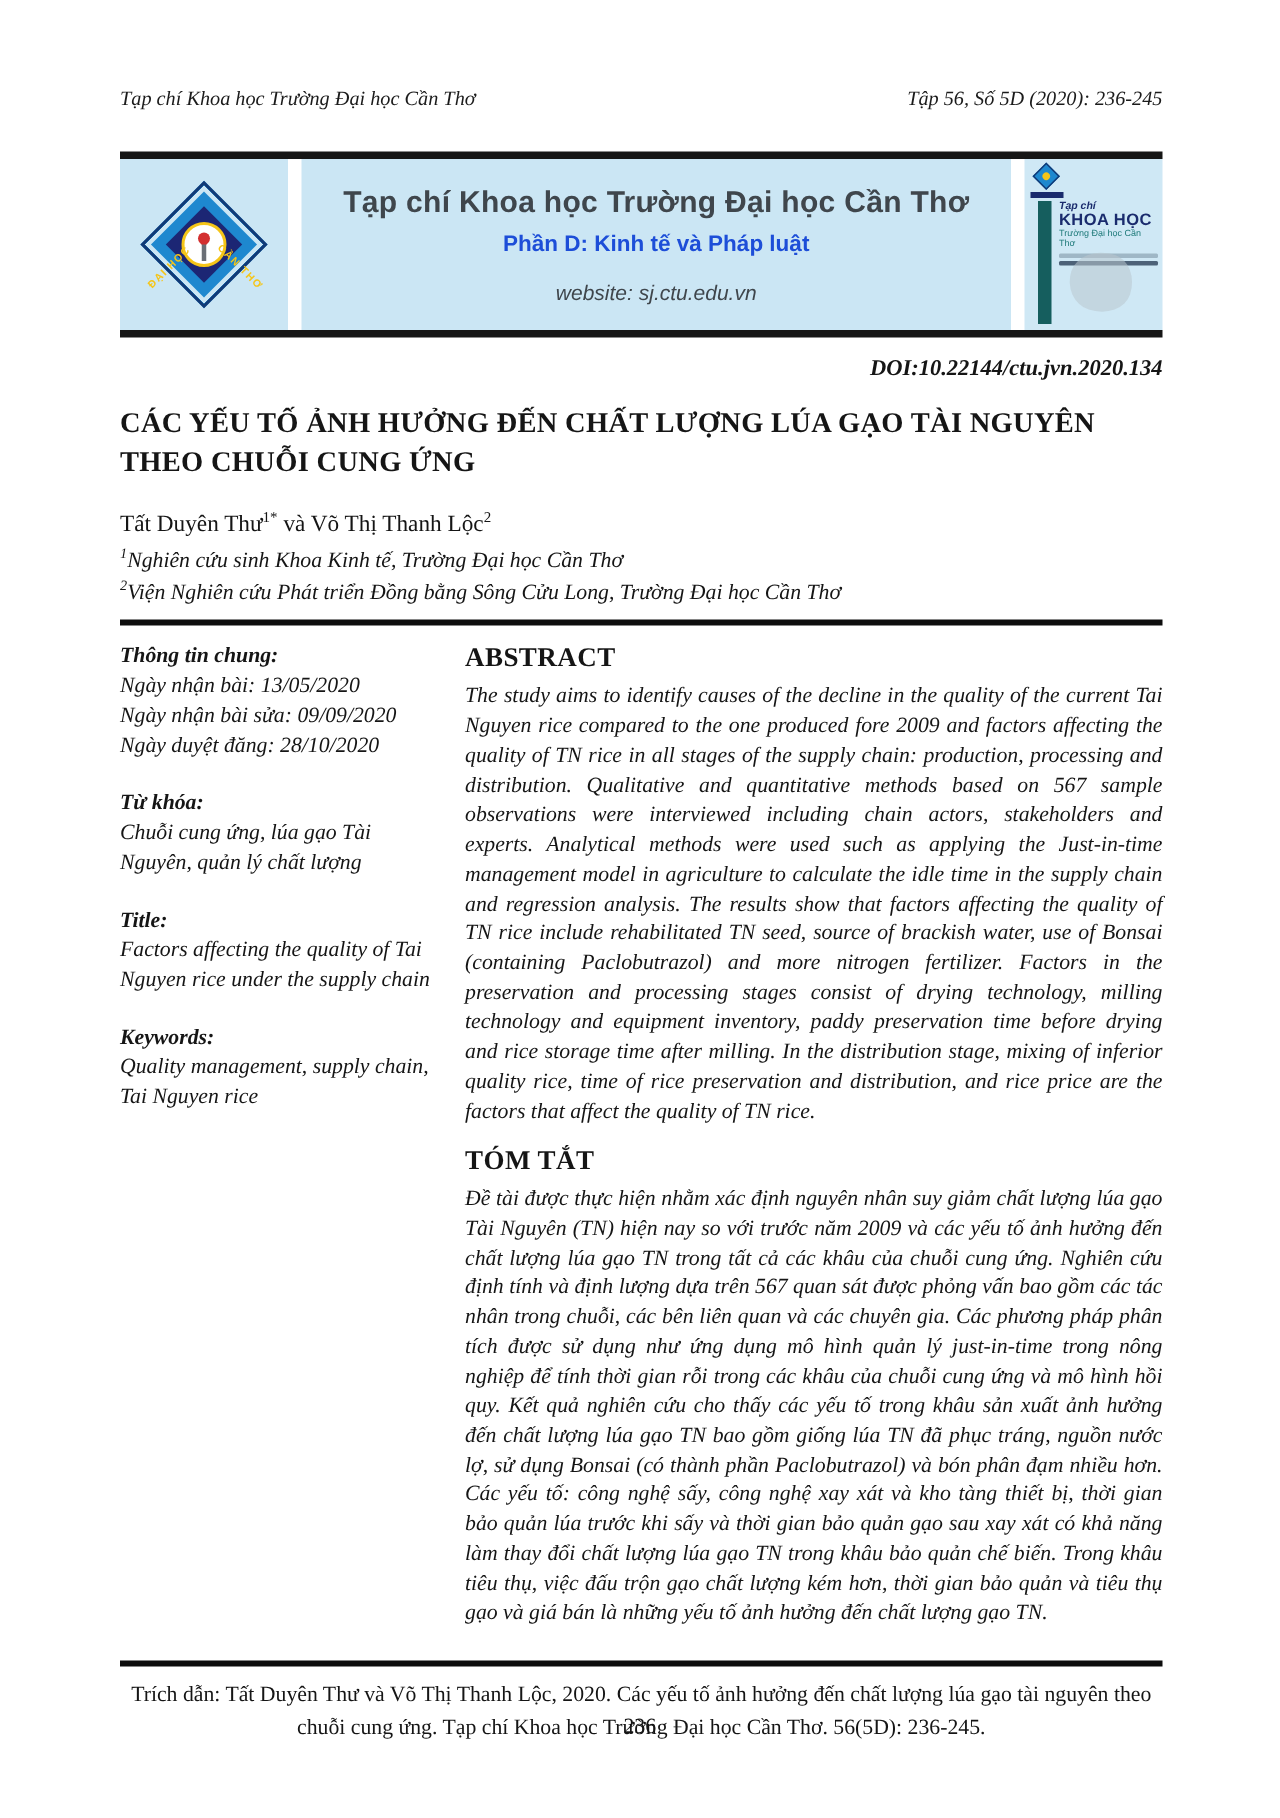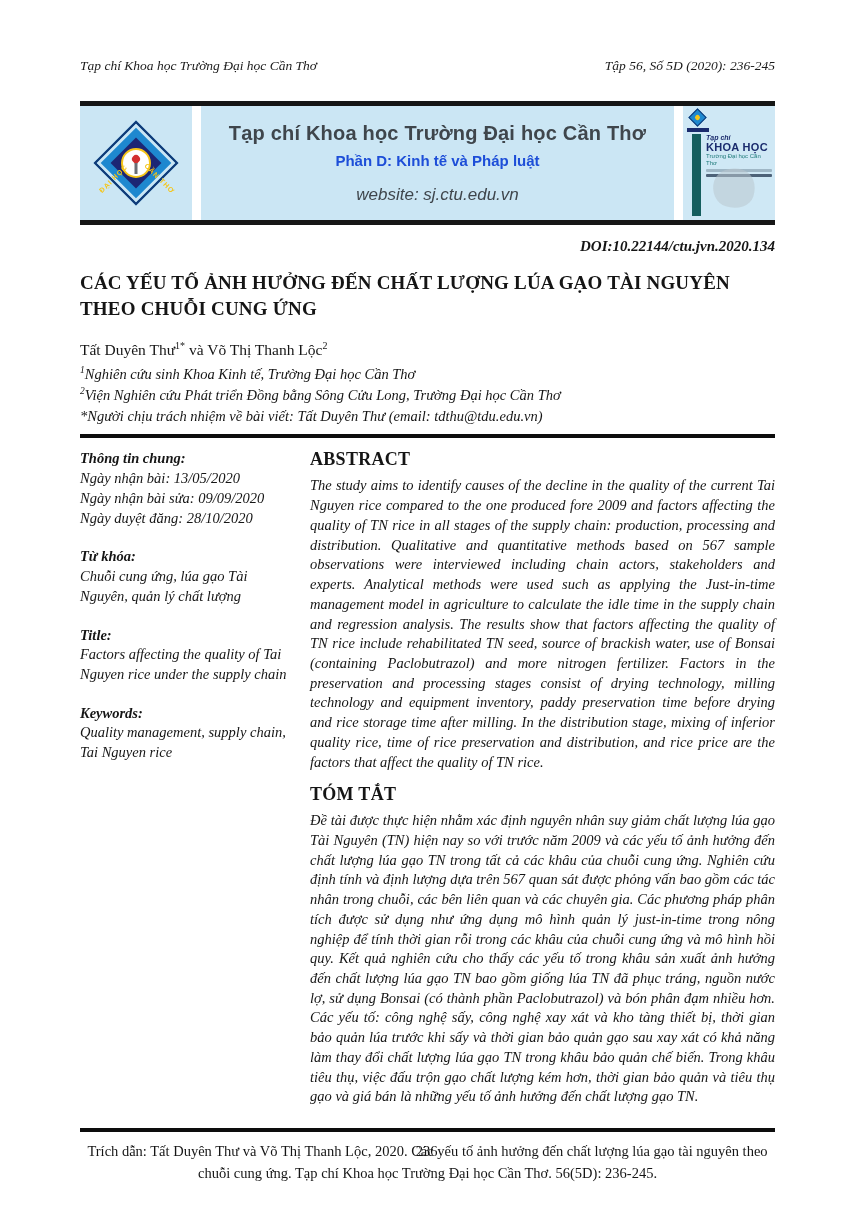--- a/index.html
+++ b/index.html
@@ -21,21 +21,21 @@
   
   .banner { margin-top:27px; }
   .bar { height:5px; background:#161616; }
   .banner-body { display:flex; height:114px; }
   .panel { background:#cbe6f4; }
   .logo-panel { width:112px; display:flex; align-items:center; justify-content:center; }
   .gap { width:9px; background:#ffffff; }
   .mid-panel { flex:1; display:flex; flex-direction:column; align-items:center; justify-content:center; font-family:"Liberation Sans", sans-serif; }
   .mid-title { font-size:20px; font-weight:700; color:#3f464c; letter-spacing:.2px; }
   .mid-section { margin-top:7px; font-size:15px; font-weight:700; color:#1d4ed8; }
-  .mid-web { margin-top:16px; font-size:17px; font-style:italic; color:#3f464c; }
+  .mid-web { margin-top:16px; font-size:14px; font-style:italic; color:#3f464c; }
 
   
   .diamond-wrap { position:relative; width:86px; height:86px; }
   .diamond { position:absolute; left:13px; top:13px; width:60px; height:60px; transform:rotate(45deg);
              background:#1e88cf; border:2px solid #123a76; box-shadow:inset 0 0 0 3px #cbe6f4; }
   .diamond-core { position:absolute; left:10px; top:10px; right:10px; bottom:10px; background:#1c2674; }
   .logo-circle { position:absolute; left:50%; top:50%; width:30px; height:30px; transform:translate(-50%,-50%) rotate(-45deg);
                  background:#ffffff; border-radius:50%; border:2px solid #f5c518; display:flex; align-items:center; justify-content:center; }
   .flame { width:8px; height:8px; background:#d32f2f; border-radius:50% 50% 50% 0; transform:rotate(-45deg); margin-bottom:8px; }
   .torch-stick { position:absolute; left:50%; top:13px; width:3px; height:11px; background:#6b6f76; transform:translateX(-50%); }
@@ -144,21 +144,20 @@
     <h1 class="art-title">
       <span>CÁC YẾU TỐ ẢNH HƯỞNG ĐẾN CHẤT LƯỢNG LÚA GẠO TÀI NGUYÊN</span><br>
       <span>THEO CHUỖI CUNG ỨNG</span>
     </h1>
 
     <div class="authors"><span>Tất Duyên Thư</span><sup>1*</sup><span> và </span><span>Võ Thị Thanh Lộc</span><sup>2</sup></div>
 
     <div class="affils">
       <p><sup>1</sup><span>Nghiên cứu sinh Khoa Kinh tế, Trường Đại học Cần Thơ</span></p>
       <p><sup>2</sup><span>Viện Nghiên cứu Phát triển Đồng bằng Sông Cửu Long, Trường Đại học Cần Thơ</span></p>
-      <p><span>*</span><span>Người chịu trách nhiệm về bài viết: Tất Duyên Thư (email: tdthu@tdu.edu.vn)</span></p>
     </div>
 
     <div class="rule r1"></div>
 
     <div class="cols">
       <div class="col-left">
         <div class="sec">
           <div class="sec-h">Thông tin chung:</div>
           <div class="sec-v" style="white-space:pre-line">Ngày nhận bài: 13/05/2020
 Ngày nhận bài sửa: 09/09/2020

